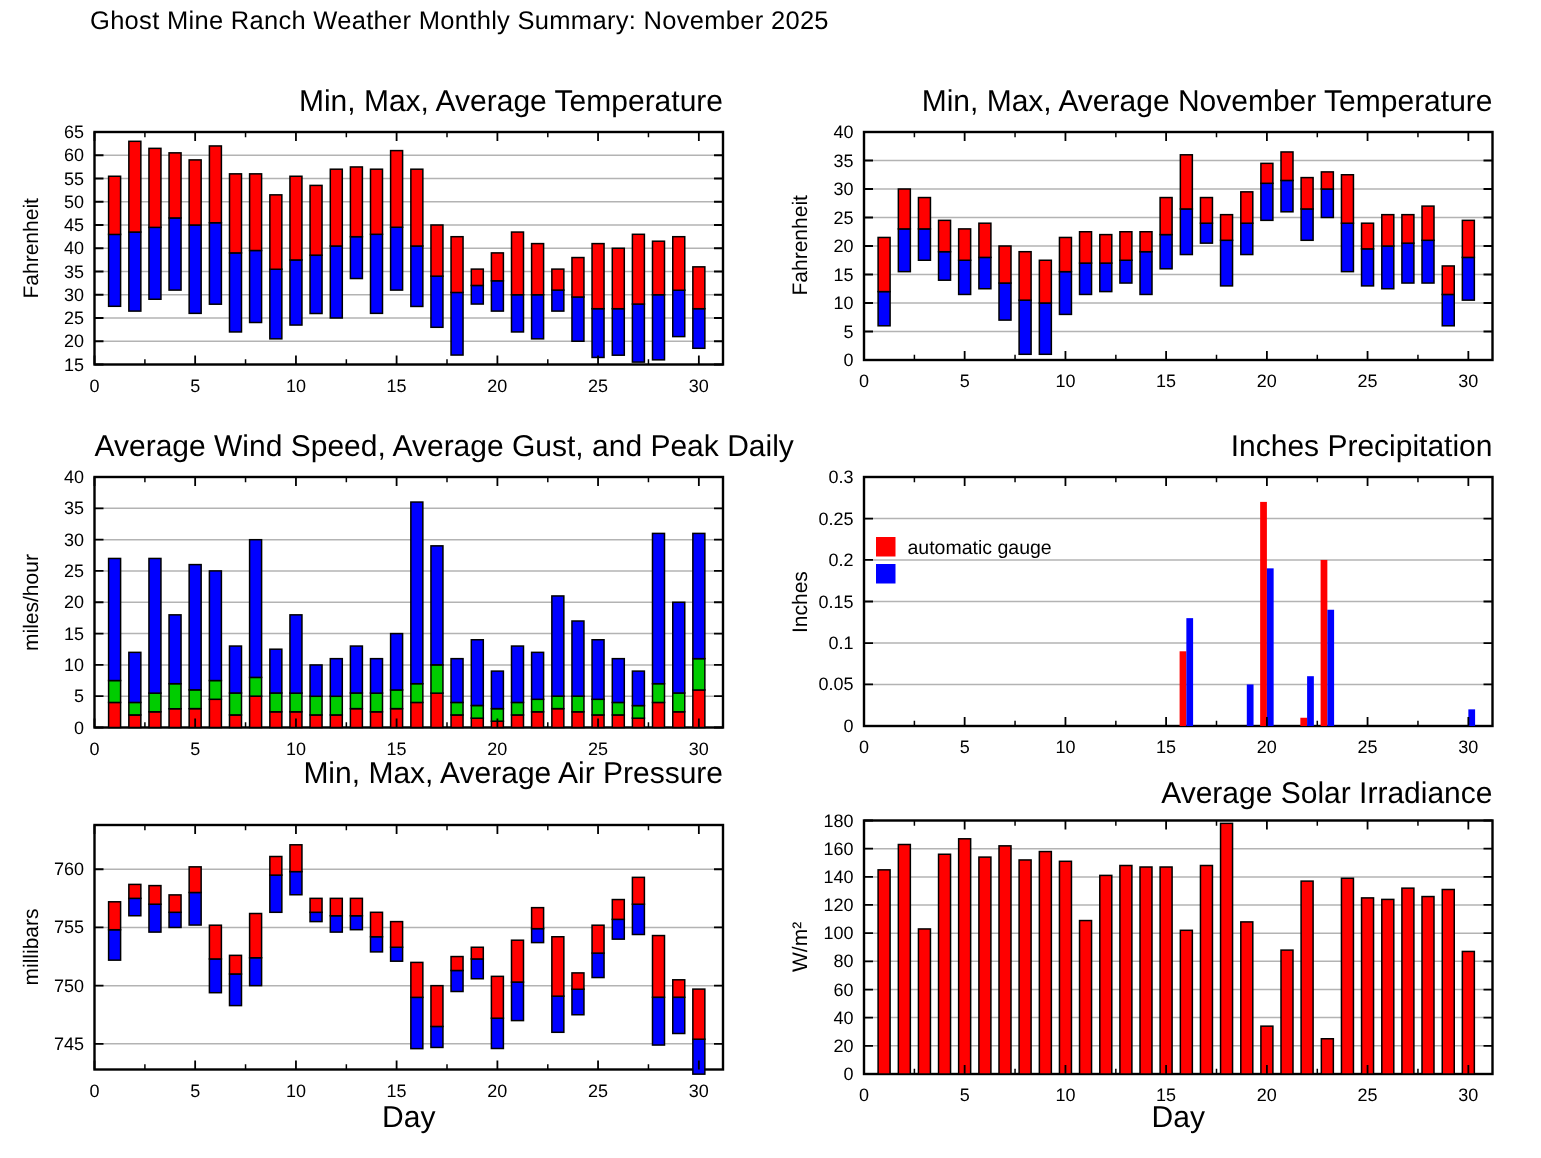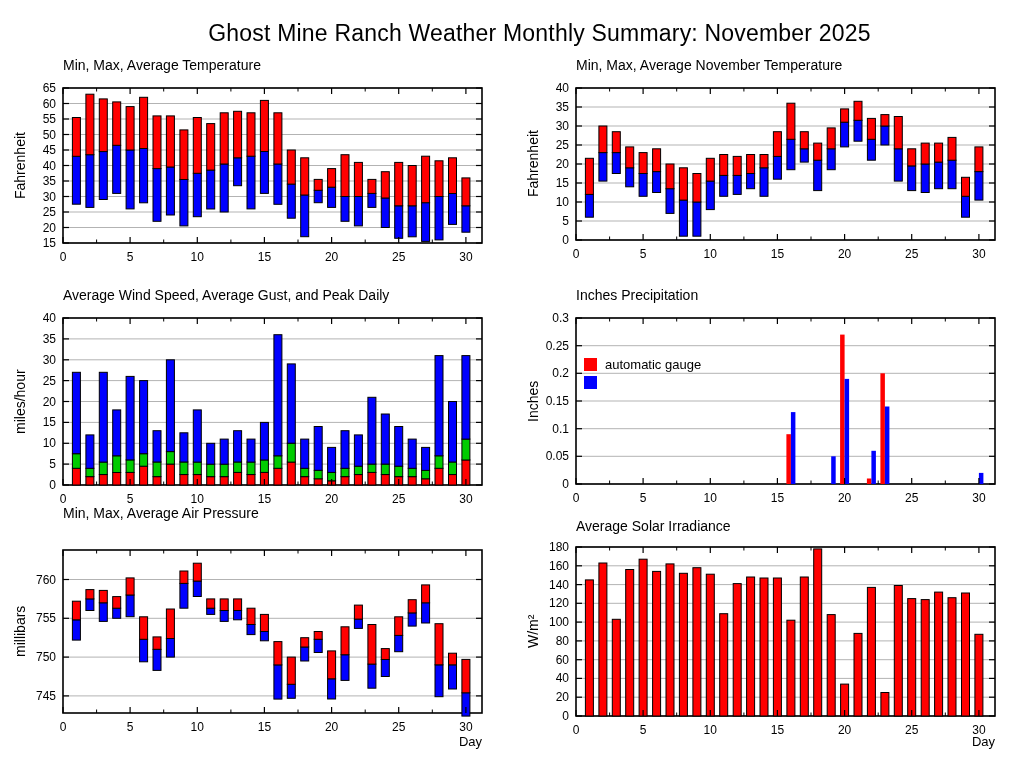--- a/index.html
+++ b/index.html
@@ -1,23 +1,23 @@
 <!DOCTYPE html>
 <html><head>
 <meta charset="utf-8">
 <style>
   html,body{margin:0;padding:0;background:#fff;}
   #fig{position:relative;width:1027px;height:772px;background:#ffffff;
        font-family:"Liberation Sans",sans-serif;color:#000;overflow:hidden;}
-  .main-title{position:absolute;left:60px;right:8px;top:20px;text-align:center;
-       font-size:23px;letter-spacing:0.2px;}
-  .ctitle{position:absolute;text-align:left;font-size:14px;white-space:nowrap;}
+  .main-title{position:absolute;left:60px;right:8px;top:4px;
+       font-size:17px;letter-spacing:0.2px;}
+  .ctitle{position:absolute;text-align:right;font-size:20px;white-space:nowrap;}
   .ylab{position:absolute;width:20px;display:flex;align-items:center;justify-content:center;
        writing-mode:vertical-rl;transform:rotate(180deg);font-size:14px;}
-  .xlab{position:absolute;text-align:right;font-size:13px;}
+  .xlab{position:absolute;text-align:center;font-size:20px;}
   svg.plot{position:absolute;shape-rendering:geometricPrecision;}
   svg text{font-family:"Liberation Sans",sans-serif;fill:#000;}
   .legend{position:absolute;font-size:13px;line-height:16px;margin-top:32px;}
   .lrow{display:flex;align-items:flex-start;margin-bottom:2px;}
   .sw{width:13px;height:13px;display:inline-block;margin-right:8px;margin-top:1px;flex:0 0 13px;}
 </style>
 </head>
 <body>
 
 <div id="fig">

